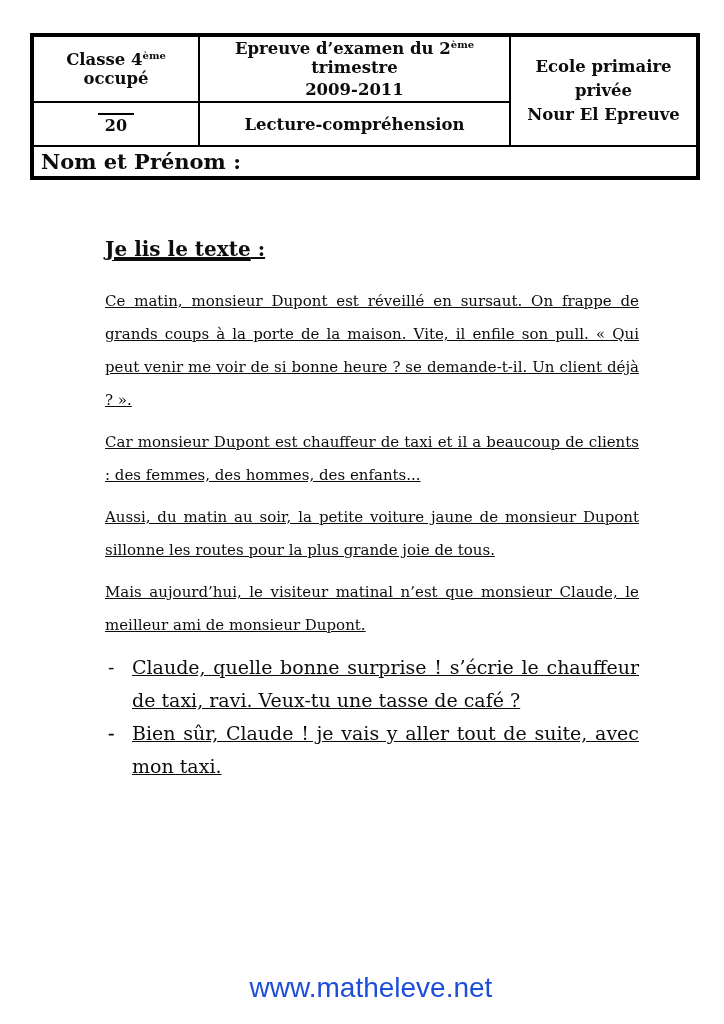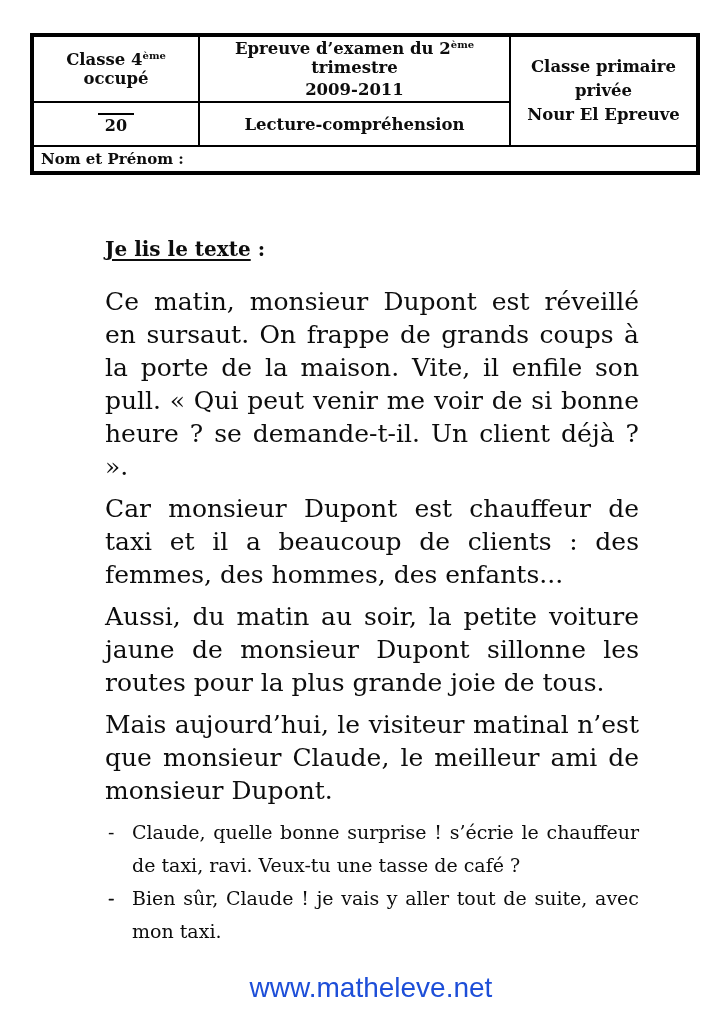--- a/index.html
+++ b/index.html
@@ -34,48 +34,49 @@
   table.header-table { border: 4px solid #000; }
   td.col-class  { width: 167px; }
   td.col-exam   { width: 311px; }
   td.col-school { width: 188px; }
   tr.row-1 td { height: 52px; }
   tr.row-2 td { height: 44px; }
   tr.row-name td {
     height: 27px;
     text-align: left;
     padding-left: 7px;
-    font-size: 15px;
+    font-size: 21px;
   }
   sup.sup { font-size: 10px; vertical-align: super; line-height: 0; }
   .exam-year { margin-top: 3px; }
   .school-cell div { line-height: 24px; }
   .score {
     display: inline-block;
     border-top: 2px solid #000;
     padding: 1px 7px 0 7px;
     font-size: 16px;
     text-align: center;
   }
 
   
   .content {
     position: absolute;
     top: 237px;
     left: 105px;
     width: 534px;
+    text-decoration: underline;
   }
   .section-title {
     font-size: 20px;
     font-weight: bold;
     margin-bottom: 24px;
   }
   .section-title .u { text-decoration: underline; text-decoration-thickness: 2px; text-underline-offset: 3px; }
   .content p {
-    font-size: 25px;
+    font-size: 15px;
     line-height: 33px;
     text-align: justify;
     margin-bottom: 9px;
   }
   .dlg {
     position: relative;
     padding-left: 27px;
     font-size: 19px;
     line-height: 33px;
     text-align: justify;
@@ -108,21 +109,21 @@
     <tbody>
         <tr class="row-1">
       <td class="col-class">
         <span>Classe 4</span><sup class="sup">ème</sup><span> occupé</span>
       </td>
       <td class="col-exam">
         <div><span>Epreuve d’examen du 2</span><sup class="sup">ème</sup><span> trimestre</span></div>
         <div class="exam-year">2009-2011</div>
       </td>
       <td class="col-school school-cell" rowspan="2">
-        <div>Classe primaire privée</div>
+        <div>Ecole primaire privée</div>
         <div>Nour El Epreuve</div>
       </td>
     </tr>
     <tr class="row-2">
       <td class="col-class">
         <span class="score">20</span>
       </td>
       <td class="col-exam">
         <span>Lecture-compréhension</span>
       </td>

